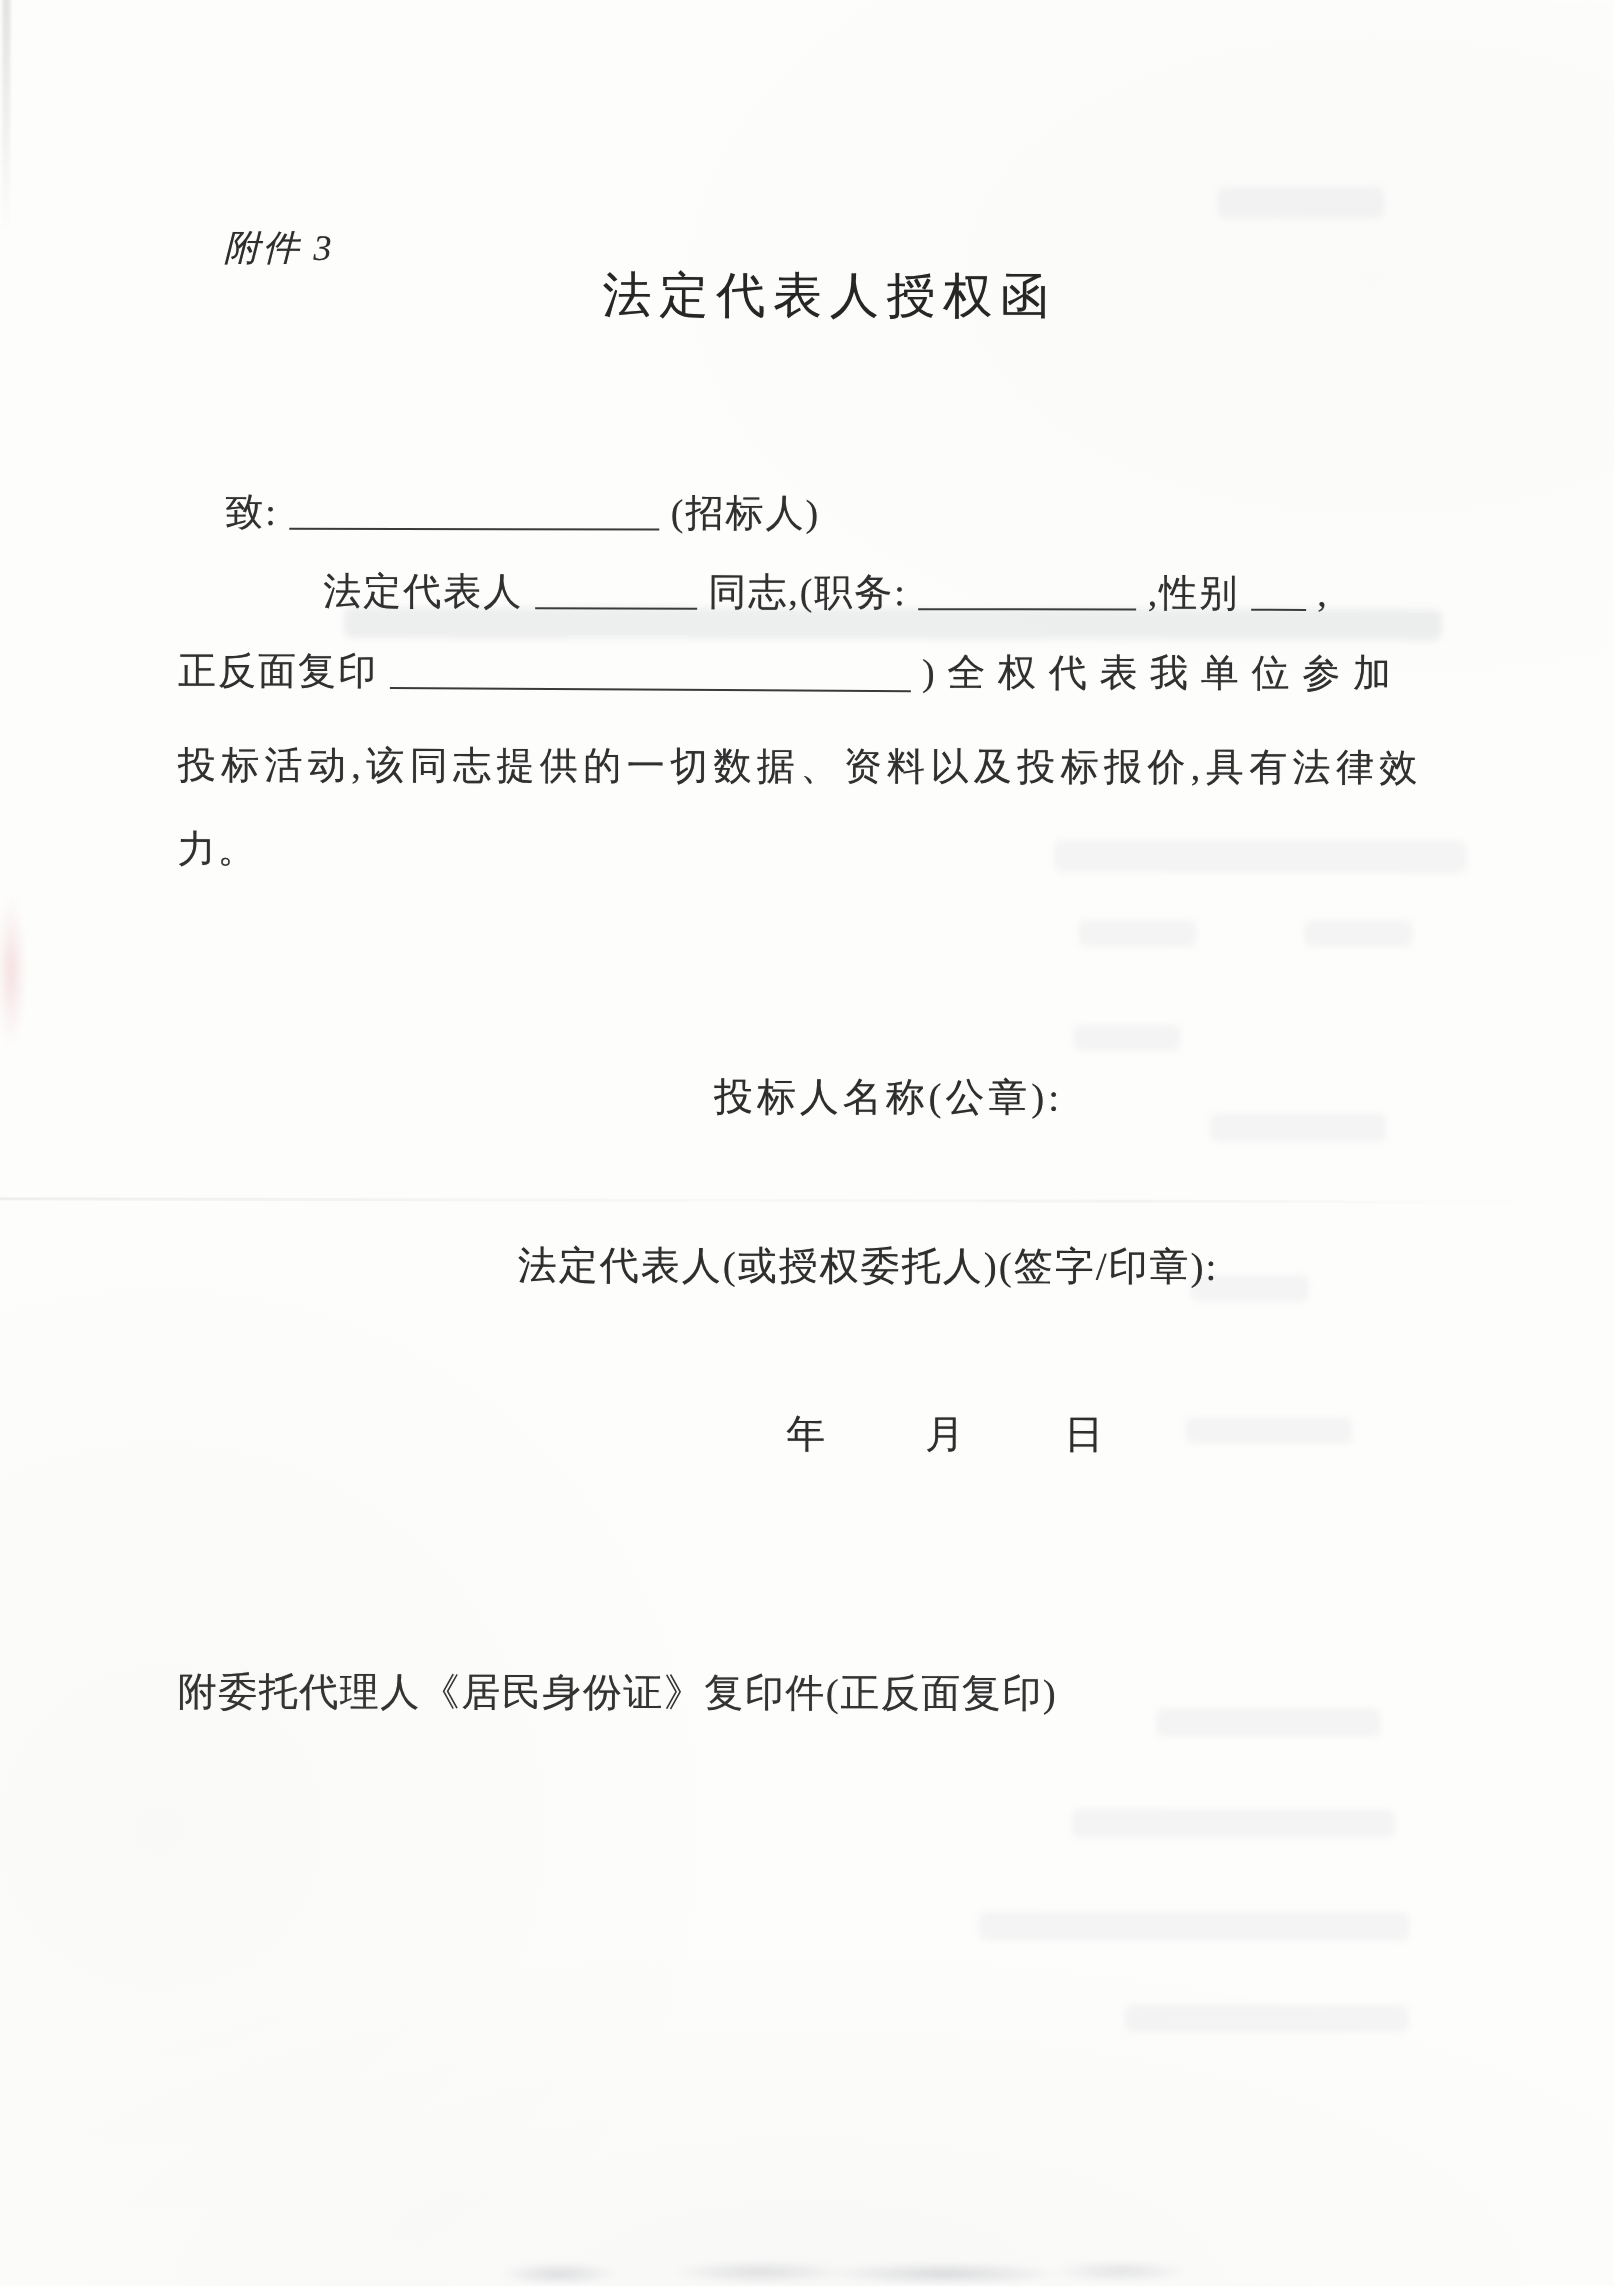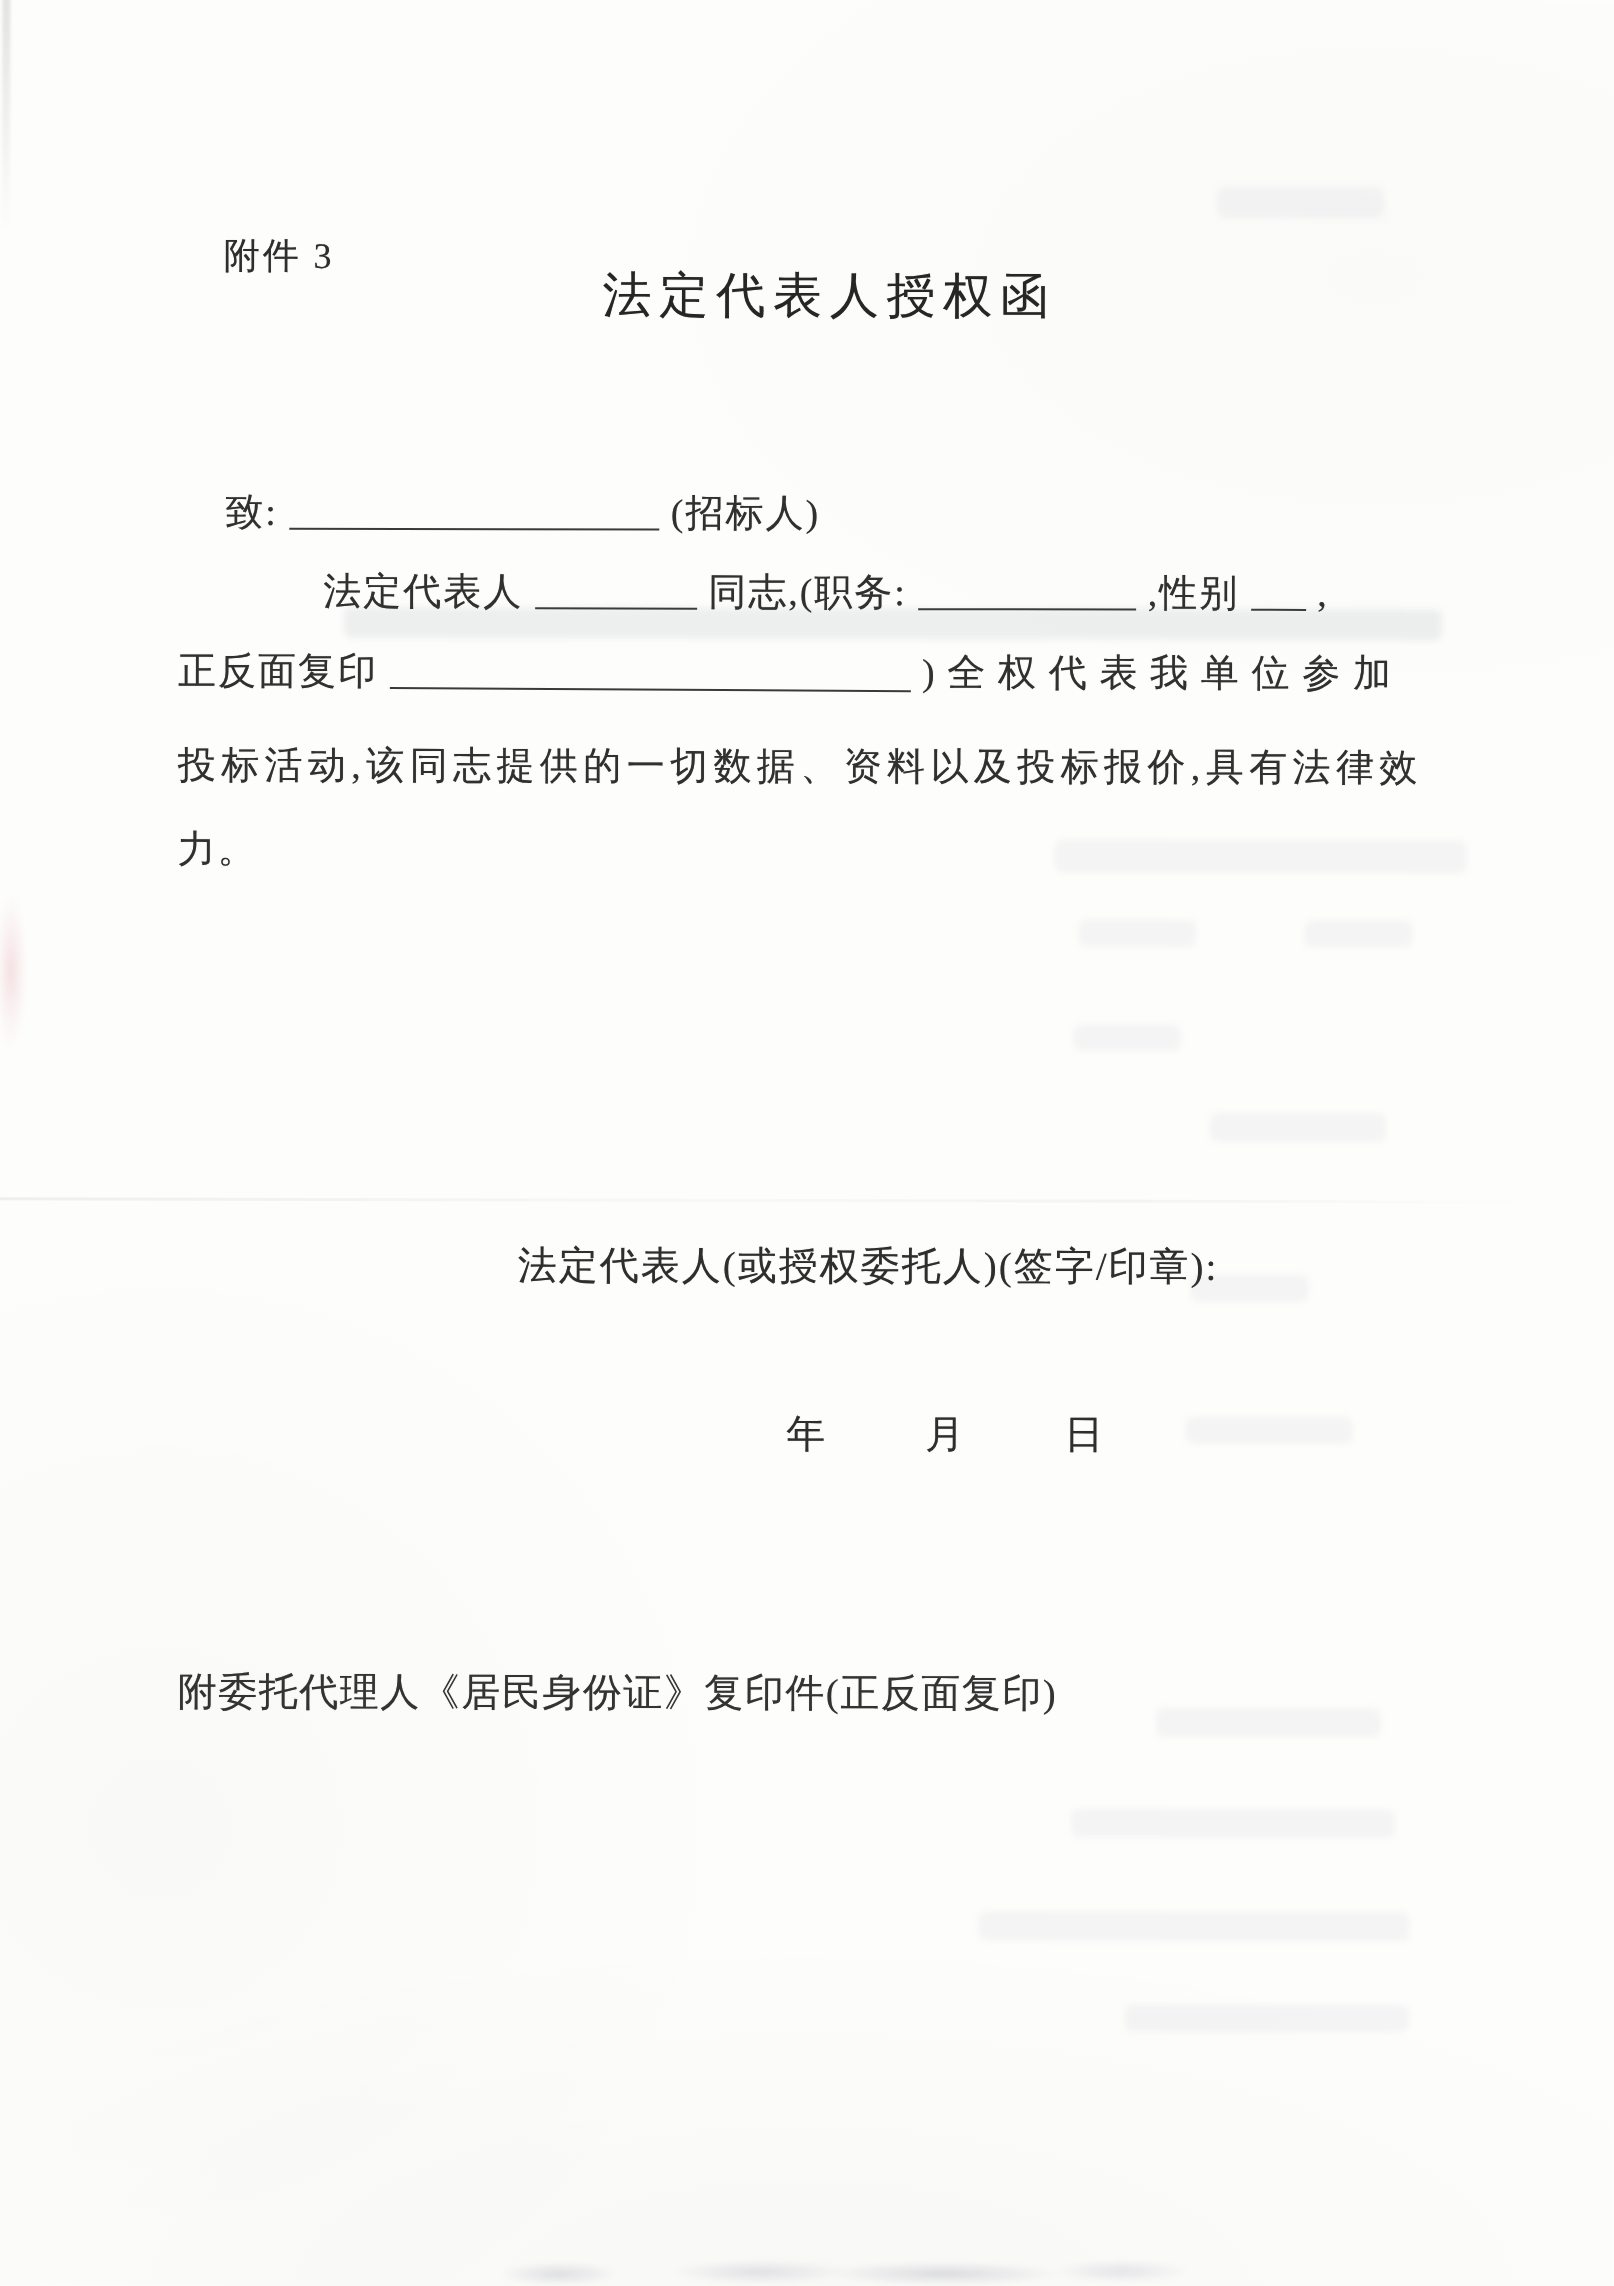--- a/index.html
+++ b/index.html
@@ -16,21 +16,21 @@
     background:
       radial-gradient(1176px 686px at 85% 12%, rgba(0,0,0,0.012), transparent 70%),
       radial-gradient(882px 882px at 10% 80%, rgba(0,0,0,0.014), transparent 70%),
       radial-gradient(1372px 490px at 50% 100%, rgba(0,0,0,0.02), transparent 75%),
       #fdfdfc;
     transform:rotate(0.12deg);
   }
   .ink{ text-shadow:0 0 0.7px rgba(45,45,45,.55); }
   .abs{ position:absolute; white-space:nowrap; }
 
-  .attachment-label{ left:222px; top:233px; font-size:36px; letter-spacing:2.9px; }
+  .attachment-label{ left:222px; top:225px; font-size:36px; letter-spacing:2.9px;font-style:italic; }
   .doc-title{ left:0; top:263px; width:1656px; text-align:center;
               font-size:49px; letter-spacing:7.8px; font-weight:500; color:#262626; }
 
   .bodyline{ font-size:38px; letter-spacing:2px; color:#303030; }
   .line1{ left:224px; top:484px; }
   .line2{ left:322px; top:563px; }
   .line3{ left:177px; top:643px; }
   .line3 .suffix{ letter-spacing:12.7px; }
   .line4{ left:177px; top:741px; letter-spacing:5.4px; }
   .line5{ left:177px; top:825px; }
@@ -111,20 +111,21 @@
   <div class="abs bodyline line3 ink">
     <span>正反面复印</span>
     <span class="blank blank-id"></span>
     <span class="suffix">)全权代表我单位参加</span>
   </div>
 
   <div class="abs bodyline line4 ink">投标活动,该同志提供的一切数据、资料以及投标报价,具有法律效</div>
 
   <div class="abs bodyline line5 ink">力。</div>
 
+  <div class="abs sig-bidder ink">投标人名称(公章):</div>
 
   <div class="abs sig-legal ink">法定代表人(或授权委托人)(签字/印章):</div>
 
   <div class="abs date-row ink">
     <span>年</span>
     <span>月</span>
     <span>日</span>
   </div>
 
   <div class="abs footer-note ink">附委托代理人《居民身份证》复印件(正反面复印)</div>

